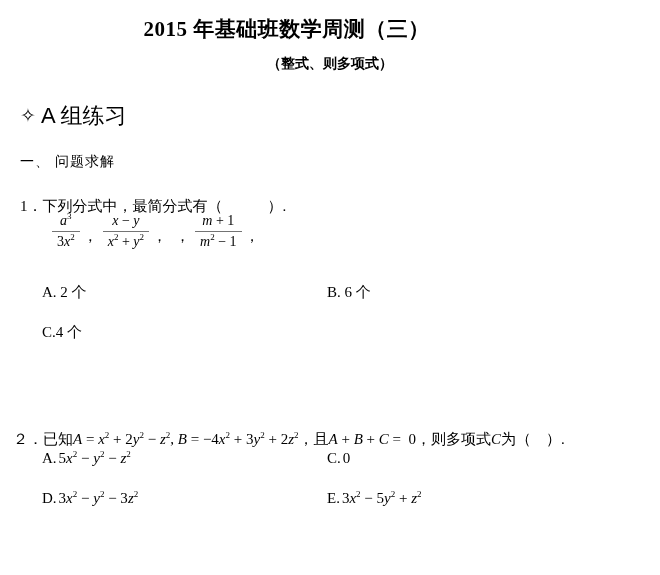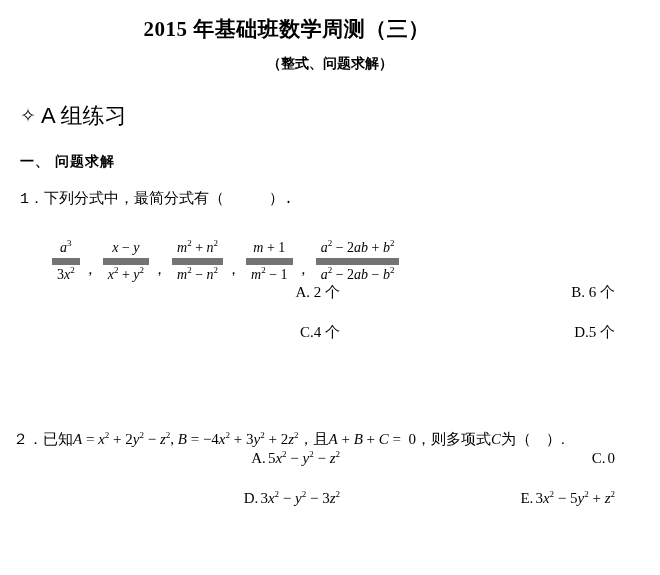--- a/index.html
+++ b/index.html
@@ -27,68 +27,67 @@
   }
   .section-heading {
     position:absolute; top:101px; left:20px;
     font-size:22px;
     font-family:"Liberation Sans", sans-serif;
     display:flex; align-items:center;
   }
   .diamond { font-size:19px; margin-right:5px; position:relative; top:-1px; }
   .part-heading {
     position:absolute; top:153px; left:20px;
-    font-size:14px; font-weight:bold;
+    font-size:14px; font-weight:normal;
     font-family:"Liberation Sans", sans-serif;
     letter-spacing:1px;
   }
   .q-stem {
     position:absolute; left:20px;
     font-size:15px;
   }
-  .q1-stem { top:189px;font-family:Liberation Mono, monospace; }
+  .q1-stem { top:197px; }
   .q2-stem { top:430px; left:13px; }
 
   .fractions-row {
     position:absolute; top:213px; left:52px;
     display:flex; align-items:center;
     font-size:14px;
   }
   .frac {
     display:inline-flex; flex-direction:column;
     text-align:center;
     font-style:normal;
   }
-  .frac .num { border-bottom:7px solid #737373; padding:0 5px 2px;margin-top:27px; }
+  .frac .num { border-bottom:1px solid #737373; padding:0 5px 2px; }
   .frac .den { padding:2px 5px 0; }
   .frac-sep { align-self:flex-end; padding:0 5px 4px 3px; font-size:15px; }
 
   .opts {
-    position:absolute; left:55px; width:560px;
+    position:absolute; left:42px; width:560px;
     display:grid;
     grid-template-columns:285px auto;
     grid-auto-rows:40px;
     font-size:15px;
-    text-align:right;
   }
   .q1-opts { top:283px; }
   .q2-opts { top:450px; }
   .opt { white-space:pre-wrap; }
   .opt .lbl { margin-right:2px; }
 
   .math i { font-family:"Liberation Serif", serif; font-style:italic; }
   sup { font-size:9px; line-height:0; }
 </style>
 </head>
 <body>
 
 <div class="page">
 
   <div class="doc-title t">2015 年基础班数学周测（三）</div>
-  <div class="doc-subtitle t">（整式、问题求解）</div>
+  <div class="doc-subtitle t">（整式、则多项式）</div>
 
   <div class="section-heading">
     <span class="diamond">✧</span>
     <span class="t">A 组练习</span>
   </div>
 
   <div class="part-heading t">一、 问题求解</div>
 
   <div class="q-stem q1-stem">
     <span class="t">1．</span><span class="t">下列分式中，最简分式有（　　　）.</span>
@@ -98,41 +97,32 @@
     <span class="frac">
       <span class="num"><i>a</i><sup>3</sup></span>
       <span class="den">3<i>x</i><sup>2</sup></span>
     </span>
     <span class="frac-sep">，</span>
     <span class="frac">
       <span class="num"><i>x</i> − <i>y</i></span>
       <span class="den"><i>x</i><sup>2</sup> + <i>y</i><sup>2</sup></span>
     </span>
     <span class="frac-sep">，</span>
-    <span class="frac">
-      <span class="num"><i>m</i><sup>2</sup> + <i>n</i><sup>2</sup></span>
-      <span class="den"><i>m</i><sup>2</sup> − <i>n</i><sup>2</sup></span>
-    </span>
     <span class="frac-sep">，</span>
     <span class="frac">
       <span class="num"><i>m</i> + 1</span>
       <span class="den"><i>m</i><sup>2</sup> − 1</span>
     </span>
     <span class="frac-sep">，</span>
-    <span class="frac">
-      <span class="num"><i>a</i><sup>2</sup> − 2<i>a</i><i>b</i> + <i>b</i><sup>2</sup></span>
-      <span class="den"><i>a</i><sup>2</sup> − 2<i>a</i><i>b</i> − <i>b</i><sup>2</sup></span>
-    </span>
   </div>
 
   <div class="opts q1-opts">
     <span class="opt t">A. 2 个</span>
     <span class="opt t">B. 6 个</span>
     <span class="opt t">C.4 个</span>
-    <span class="opt t">D.5 个</span>
   </div>
 
   <div class="q-stem q2-stem math">
     <span class="t">２．</span><span class="t">已知</span><span class="t"><i>A</i> = <i>x</i><sup>2</sup> + 2<i>y</i><sup>2</sup> − <i>z</i><sup>2</sup>, <i>B</i> = −4<i>x</i><sup>2</sup> + 3<i>y</i><sup>2</sup> + 2<i>z</i><sup>2</sup></span><span class="t">，且</span><span class="t"><i>A</i> + <i>B</i> + <i>C</i> =  0</span><span class="t">，则多项式</span><span class="t"><i>C</i></span><span class="t">为（　）.</span>
   </div>
 
   <div class="opts q2-opts math">
     <span class="opt"><span class="lbl">A.</span><span>5<i>x</i><sup>2</sup> − <i>y</i><sup>2</sup> − <i>z</i><sup>2</sup></span></span>
     <span class="opt"><span class="lbl">C.</span><span>0</span></span>
     <span class="opt"><span class="lbl">D.</span><span>3<i>x</i><sup>2</sup> − <i>y</i><sup>2</sup> − 3<i>z</i><sup>2</sup></span></span>

